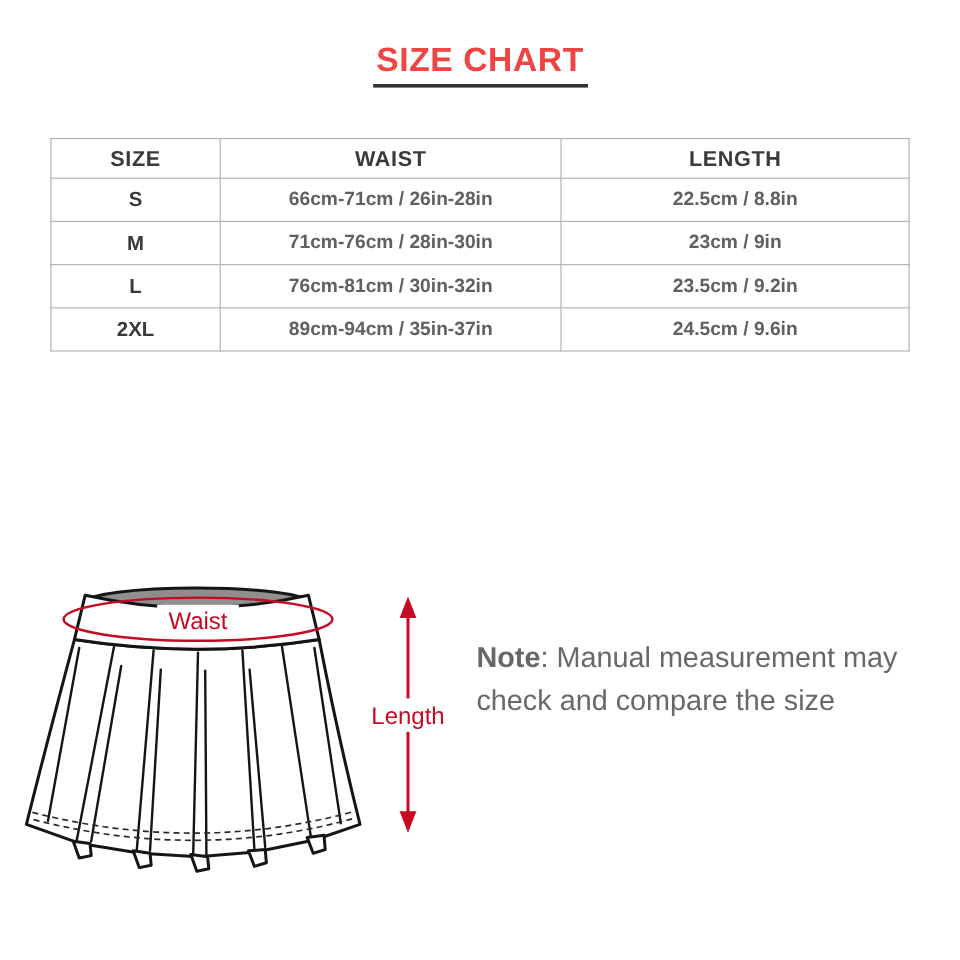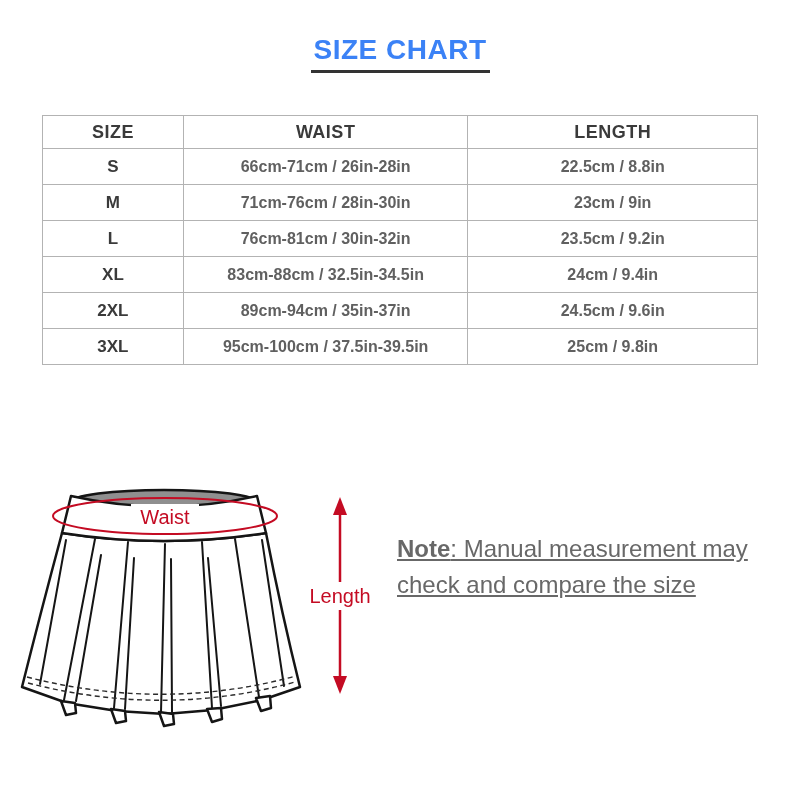--- a/index.html
+++ b/index.html
@@ -4,21 +4,21 @@
 <style>
   html,body { margin:0; padding:0; }
   body {
     width:800px; height:800px; background:#ffffff; position:relative;
     font-family:"Liberation Sans", sans-serif; overflow:hidden;
   }
 
   
   .title-wrap { position:absolute; top:34px; left:0; width:800px; text-align:center; }
   .title-wrap .title {
-    display:inline-block; font-size:28px; font-weight:bold; color:#3b82f6;
+    display:inline-block; font-size:28px; font-weight:bold; color:#ef4444;
     letter-spacing:0.5px; border-bottom:3px solid #333; padding:0 3px 4px 3px;
   }
 
   
   table.size-table {
     position:absolute; left:42px; top:115px; width:716px;
     border-collapse:collapse; table-layout:fixed; background:#fff;
   }
   .size-table th, .size-table td {
     border:1px solid #b3b3b3; text-align:center; vertical-align:middle;
@@ -34,21 +34,21 @@
   svg.diagram { position:absolute; left:0px; top:460px; }
   .outline { fill:#ffffff; stroke:#151515; stroke-width:2.5; stroke-linejoin:round; }
   .pleat   { fill:none; stroke:#151515; stroke-width:2; stroke-linecap:round; }
   .stitch  { fill:none; stroke:#2a2a2a; stroke-width:1.4; stroke-dasharray:5 3.5; }
   .redline { fill:none; stroke-width:2; }
   .measure-text { font-family:"Liberation Sans", sans-serif; font-size:20px; }
 
   
   .note {
     position:absolute; left:397px; top:531px; width:370px;
-    font-size:24px; line-height:36px; color:#686868;text-decoration:underline;
+    font-size:24px; line-height:36px; color:#686868;
   }
   .note .b { font-weight:bold; }
   .note div { white-space:nowrap; }
 </style>
 </head>
 <body>
 
 <div class="title-wrap">
   <span class="title">SIZE CHART</span>
 </div>
@@ -76,33 +76,23 @@
       <th>M</th>
       <td>71cm-76cm / 28in-30in</td>
       <td>23cm / 9in</td>
     </tr>
     <tr>
       <th>L</th>
       <td>76cm-81cm / 30in-32in</td>
       <td>23.5cm / 9.2in</td>
     </tr>
     <tr>
-      <th>XL</th>
-      <td>83cm-88cm / 32.5in-34.5in</td>
-      <td>24cm / 9.4in</td>
-    </tr>
-    <tr>
       <th>2XL</th>
       <td>89cm-94cm / 35in-37in</td>
       <td>24.5cm / 9.6in</td>
-    </tr>
-    <tr>
-      <th>3XL</th>
-      <td>95cm-100cm / 37.5in-39.5in</td>
-      <td>25cm / 9.8in</td>
     </tr>
   </tbody>
 </table>
 
 <svg class="diagram" width="390" height="285" viewBox="0 0 390 285">
 
   <ellipse cx="164" cy="42" rx="93" ry="12" fill="#8f8f8f" stroke="#151515" stroke-width="2.5"></ellipse>
 
   <path class="outline" d="M 62,73
            Q 40,155 22,227

